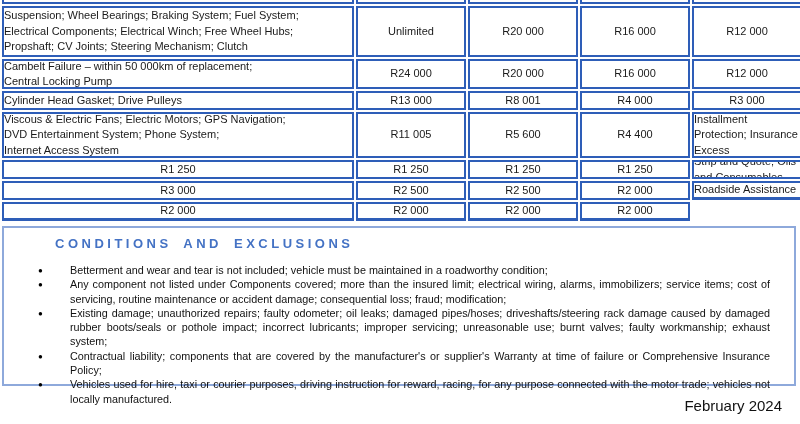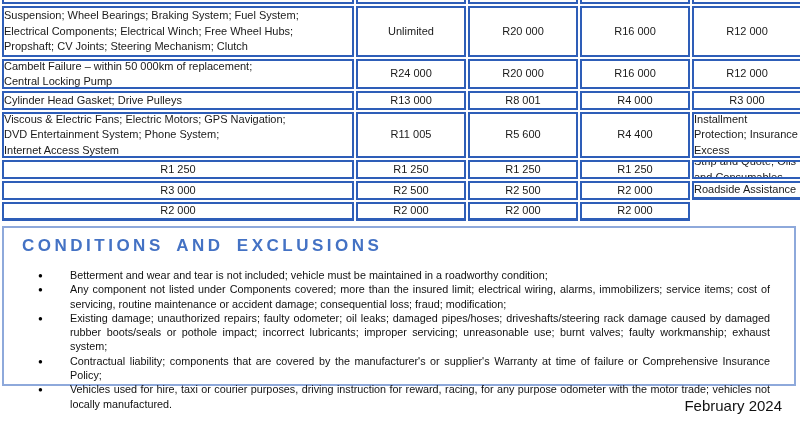--- a/index.html
+++ b/index.html
@@ -43,25 +43,26 @@
   .conditions-box {
     margin-top: 5px;
     width: 794px;
     height: 160px;
     border: 2px solid #8ea9db;
     background: #ffffff;
     padding: 8px 24px 6px 18px;
   }
   .conditions-heading {
     color: #4472c4;
-    font-size: 17px;
+    font-size: 13px;
     font-weight: bold;
     letter-spacing: 3.5px;
     word-spacing: 5px;
     margin-bottom: 12px;
+    margin-left: 33px;
   }
   .bullets { list-style: none; margin-left: 16px; }
   .bullets li {
     position: relative;
     padding-left: 32px;
     font-size: 10.8px;
     line-height: 14.3px;
     text-align: justify;
     color: #111111;
   }
@@ -144,19 +145,19 @@
     <div class="cell value last">R2 000</div>
   </div>
 
   <div class="conditions-box">
     <div class="conditions-heading">CONDITIONS AND EXCLUSIONS</div>
     <ul class="bullets">
       <li>Betterment and wear and tear is not included; vehicle must be maintained in a roadworthy condition;</li>
       <li>Any component not listed under Components covered; more than the insured limit; electrical wiring, alarms, immobilizers; service items; cost of servicing, routine maintenance or accident damage; consequential loss; fraud; modification;</li>
       <li>Existing damage; unauthorized repairs; faulty odometer; oil leaks; damaged pipes/hoses; driveshafts/steering rack damage caused by damaged rubber boots/seals or pothole impact; incorrect lubricants; improper servicing; unreasonable use; burnt valves; faulty workmanship; exhaust system;</li>
       <li>Contractual liability; components that are covered by the manufacturer's or supplier's Warranty at time of failure or Comprehensive Insurance Policy;</li>
-      <li>Vehicles used for hire, taxi or courier purposes, driving instruction for reward, racing, for any purpose odometer with the motor trade; vehicles not locally manufactured.</li>
+      <li>Vehicles used for hire, taxi or courier purposes, driving instruction for reward, racing, for any purpose connected with the motor trade; vehicles not locally manufactured.</li>
     </ul>
   </div>
 
   <div class="footer-date">February 2024</div>
 
 </div>
 
 </body></html>

